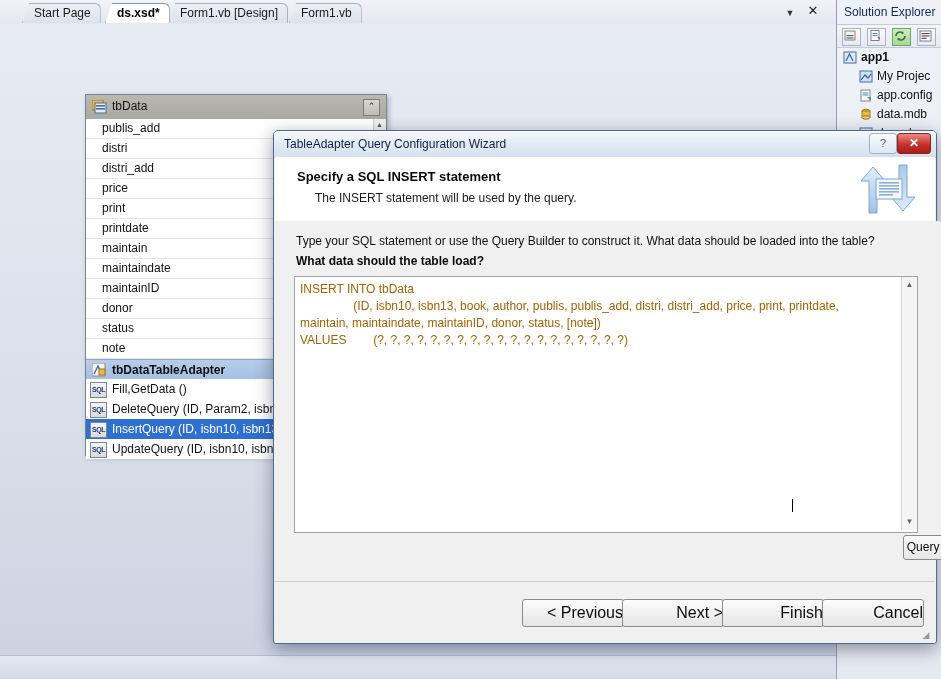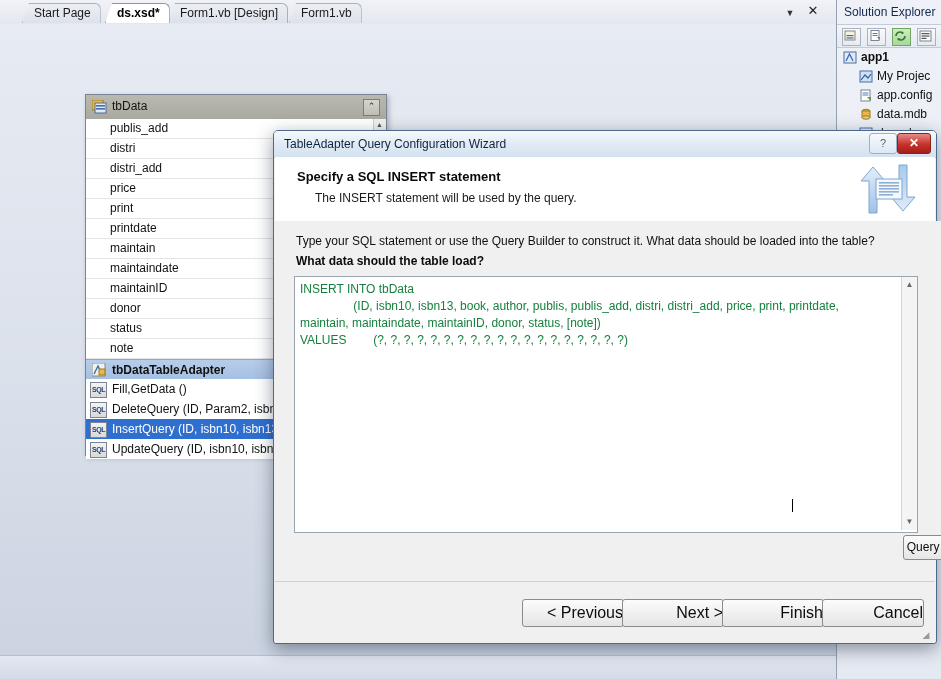--- a/index.html
+++ b/index.html
@@ -50,21 +50,21 @@
     box-shadow:2px 2px 5px rgba(60,70,90,.35);}
   #tbdata-header{position:absolute;left:0;top:0;width:300px;height:24px;
     background:linear-gradient(180deg,#b9b9b0 0%,#a9a9a0 100%);
     border-bottom:1px solid #8d8d85;}
   #tbdata-table-icon{position:absolute;left:6px;top:5px;width:15px;height:14px;}
   #tbdata-title{position:absolute;left:26px;top:4px;font-weight:normal;font-size:12px;color:#151515;}
   #tbdata-collapse-button{position:absolute;right:6px;top:4px;width:15px;height:15px;
     background:linear-gradient(180deg,#d6d6cf 0%,#bdbdb5 100%);
     border:1px solid #7d7d76;text-align:center;line-height:13px;font-size:9px;color:#222;cursor:pointer;}
   #tbdata-fields{position:absolute;left:0;top:24px;width:300px;height:240px;overflow:hidden;}
-  .field-row{height:19px;line-height:19px;padding-left:24px;font-size:12px;color:#111;
+  .field-row{height:19px;line-height:19px;padding-left:16px;font-size:12px;color:#111;
     border-bottom:1px solid #e4e4e4;background:#fff;}
   #tbdata-fields-scrollbar{position:absolute;right:0;top:24px;width:12px;height:240px;
     background:#f0f0f0;border-left:1px solid #cfcfcf;}
   #fields-scroll-up{position:absolute;top:0;left:0;width:11px;height:11px;
     text-align:center;line-height:11px;font-size:7px;color:#555;cursor:pointer;}
   #tbdata-adapter-header{position:absolute;left:0;top:264px;width:300px;height:20px;
     background:linear-gradient(180deg,#b7cdea 0%,#a3bfe2 100%);border-top:1px solid #8fa8c9;
     border-bottom:1px solid #8fa8c9;}
   #adapter-icon{position:absolute;left:6px;top:3px;width:14px;height:14px;}
   #adapter-title{position:absolute;left:26px;top:3px;font-weight:bold;font-size:12px;color:#101010;}
@@ -114,21 +114,21 @@
     background:#fff;border-bottom:1px solid #c8c8c8;}
   #wizard-heading{position:absolute;left:22px;top:12px;font-size:13px;font-weight:bold;color:#0a0a0a;}
   #wizard-subheading{position:absolute;left:40px;top:34px;font-size:12px;color:#1a1a1a;}
   #wizard-banner-icon{position:absolute;right:16px;top:4px;width:62px;height:56px;}
   #wizard-body{position:absolute;left:1px;top:90px;width:740px;height:330px;background:#f0f0f0;}
   #instruction-text{position:absolute;left:21px;top:13px;font-size:12px;color:#101010;}
   #question-text{position:absolute;left:21px;top:33px;font-size:12px;font-weight:bold;color:#0b0b0b;}
   #sql-editor{position:absolute;left:19px;top:55px;width:622px;height:255px;
     background:#fff;border:1px solid #9aa3b0;}
   #sql-text{position:absolute;left:5px;top:4px;width:592px;
-    font-size:12px;color:#15803d;line-height:17px;white-space:pre-wrap;
+    font-size:12px;color:#a16207;line-height:17px;white-space:pre-wrap;
     font-family:"Liberation Sans",sans-serif;}
   #sql-caret{position:absolute;left:497px;top:222px;width:1px;height:13px;background:#000;}
   #sql-scrollbar{position:absolute;right:0;top:0;width:15px;height:253px;
     background:#f4f4f4;border-left:1px solid #d4d4d4;}
   #sql-scroll-up{position:absolute;top:1px;left:1px;width:13px;height:14px;
     text-align:center;line-height:14px;font-size:8px;color:#666;cursor:pointer;}
   #sql-scroll-down{position:absolute;bottom:1px;left:1px;width:13px;height:14px;
     text-align:center;line-height:14px;font-size:8px;color:#666;cursor:pointer;}
   #query-builder-button{position:absolute;right:20px;top:314px;width:90px;height:23px;
     background:linear-gradient(180deg,#fbfbfb 0%,#e6e6e6 100%);

